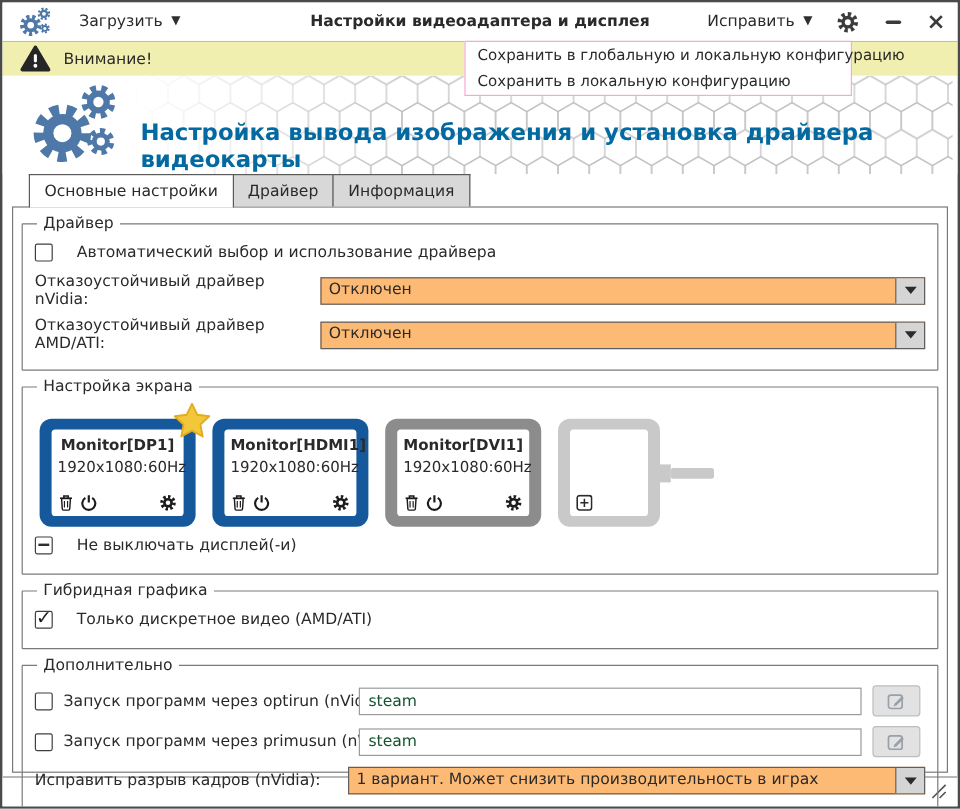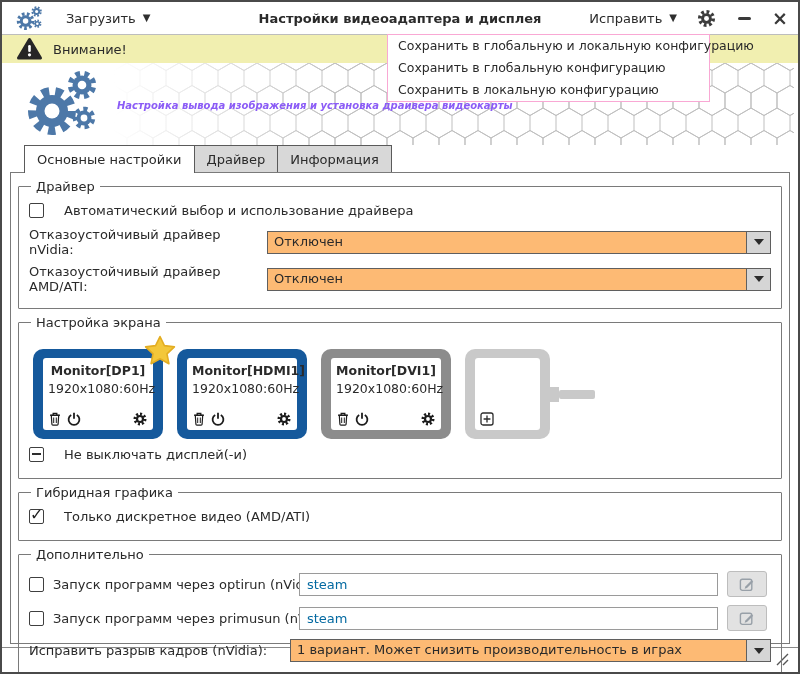--- a/index.html
+++ b/index.html
@@ -29,21 +29,21 @@
     background:#f1efb0; border-top:1px solid #bdbdbd; display:flex; align-items:center;
     gap:10px; padding-left:14px; z-index:1; }
   .warnbar .wtext { font-size:13px; }
 
   
   .header { position:absolute; top:61px; left:0; right:0; height:82px; background:#fff; }
   .hexbg { position:absolute; left:112px; top:0; height:82px; }
   .hexfade { position:absolute; left:112px; top:0; width:260px; height:82px;
     background:linear-gradient(to right, #ffffff 0%, rgba(255,255,255,0) 85%); }
   .hdr-logo { position:absolute; left:24px; top:7px; }
-  .hdr-title { position:absolute; left:115px; top:37px; font-size:10px; font-weight:bold; color:#8b5cf6;font-style:italic; }
+  .hdr-title { position:absolute; left:115px; top:37px; font-size:19px; font-weight:bold; color:#0369a1; }
 
   
   .save-menu { position:absolute; left:385px; top:32px; width:323px; background:#fff;
     border:1px solid #f9a8d4; z-index:20; }
   .save-menu .mi { font-size:12.5px; padding:3px 10px 4px 10px; cursor:pointer; white-space:nowrap; }
 
   
   .tabs { position:absolute; top:143px; left:22px; display:flex; z-index:3; }
   .tab { height:27px; padding:0 12px; display:flex; align-items:center; font-size:13px;
     background:#d8d8d8; border:1px solid #5a5a5a; border-bottom:none; margin-right:-1px; cursor:pointer; }
@@ -84,21 +84,21 @@
   .c-blue  { --mc:#15599c; }
   .c-gray  { --mc:#8c8c8c; }
   .c-light { --mc:#c9c9c9; }
   .star { position:absolute; top:-14px; right:-13px; z-index:2; }
   .plusbox { margin-top:auto; }
 
   
   .x-row { display:flex; align-items:center; margin:8px 2px; gap:9px; }
   .x-row .xlbl { font-size:13px; flex:0 0 auto; }
   .x-row input.txt { flex:1; height:23px; border:1px solid #9a9a9a; padding:0 7px;
-    font-family:"DejaVu Sans", sans-serif; font-size:13px; color:#0369a1; background:#fff; }
+    font-family:"DejaVu Sans", sans-serif; font-size:13px; color:#14532d; background:#fff; }
   .edit-btn { width:40px; height:26px; background:#e2e2e2; border:1px solid #bdbdbd; border-radius:3px;
     display:flex; align-items:center; justify-content:center; flex:0 0 auto; margin-right:4px; cursor:default; }
   .lblw { width:252px; flex:0 0 auto; }
   .x-row .lblrow { width:261px; display:flex; align-items:center; gap:9px; flex:0 0 auto; }
 
   
   .statusbar { position:absolute; left:0; right:0; bottom:0; height:25px;
     border-top:1px solid #8a8a8a; background:#fff; }
   .grip { position:absolute; right:9px; bottom:6px; }
 </style>
@@ -403,17 +403,16 @@
   </div>
 
   <div class="statusbar">
     <svg class="grip" width="14" height="14" viewBox="0 0 14 14">
       <path d="M13 2 L2 13 M13 8 L8 13" stroke="#555" stroke-width="1.4" fill="none"></path>
     </svg>
   </div>
 
   <div class="save-menu">
     <div class="mi">Сохранить в глобальную и локальную конфигурацию</div>
-    <div class="mi">Сохранить в глобальную конфигурацию</div>
     <div class="mi">Сохранить в локальную конфигурацию</div>
   </div>
 
 </div>
 
 </body></html>

